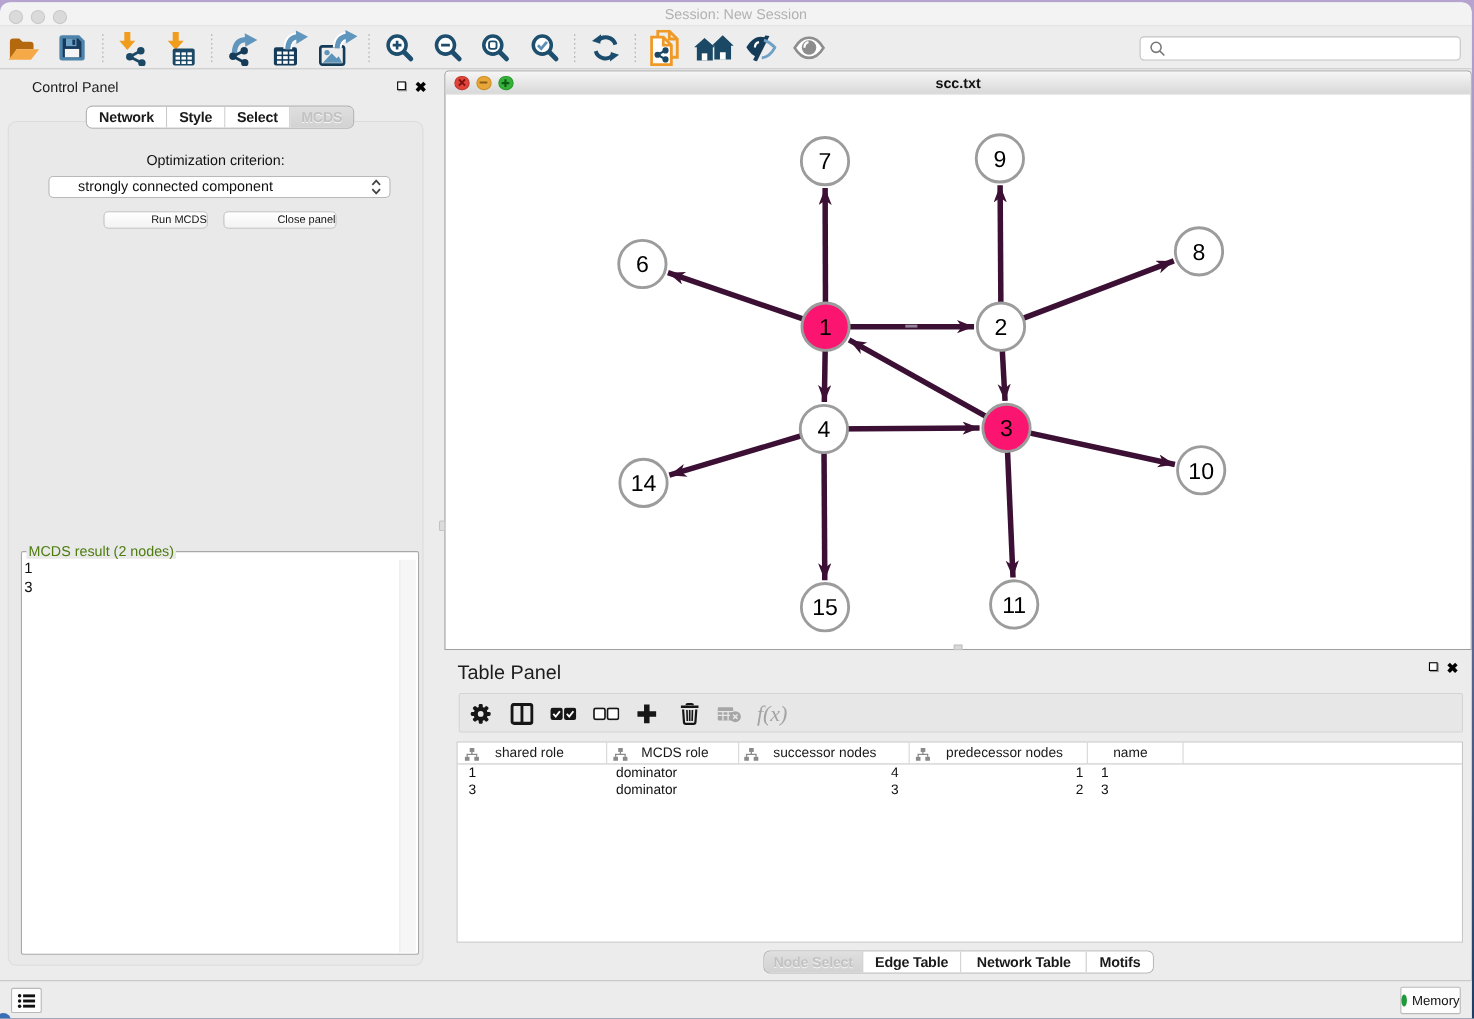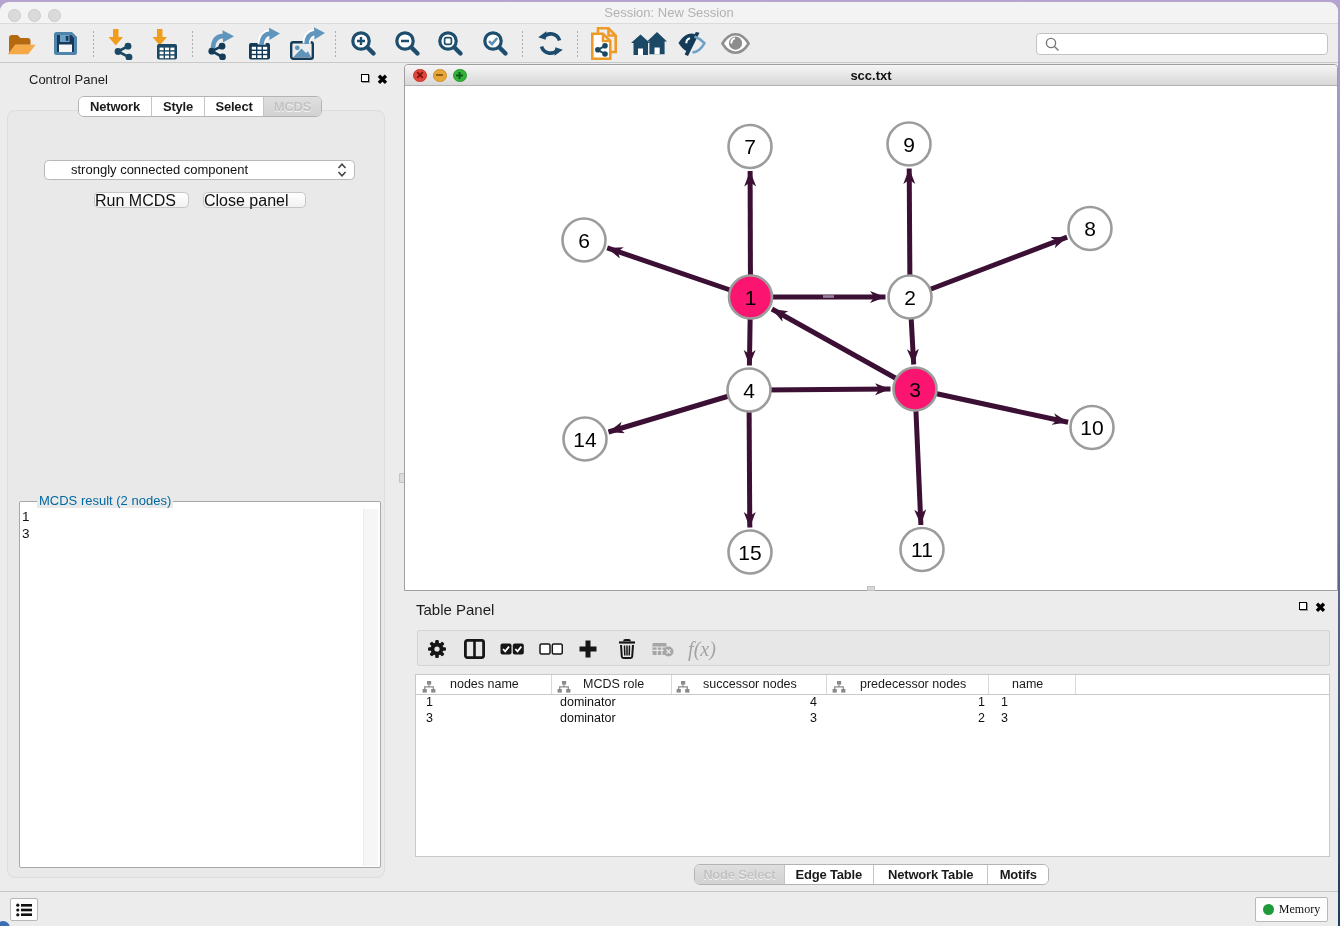--- a/index.html
+++ b/index.html
@@ -25,44 +25,44 @@
 .floatbtn { position:absolute; width:8px; height:8px; border:1.5px solid #000; background:#fff; box-shadow:1px 1px 0 #9a9a9a; }
 .closex { position:absolute; font-size:13px; font-weight:bold; color:#000; }
 #cp-content { position:absolute; left:7px; top:108px; width:378px; height:768px; background:#e9e9e9; border:1px solid #dcdcdc; border-radius:8px; }
 .seg { position:absolute; display:flex; height:21px; border:1px solid #b3b3b3; border-radius:6px; overflow:hidden; background:#fff; font-size:13px; font-weight:bold; letter-spacing:-0.2px; }
 .seg div { display:flex; align-items:center; justify-content:center; border-right:1px solid #c4c4c4; background:#fff; color:#1a1a1a; }
 .seg div:last-child { border-right:none; }
 .seg div.sel { background:linear-gradient(#dfdfdf,#d2d2d2); color:#c2c2c2; text-shadow:0 1px 0 #f5f5f5; }
 
 #optlabel { position:absolute; left:0; top:136px; width:392px; text-align:center; font-size:13px; color:#111; }
 #dropdown { position:absolute; left:44px; top:158px; width:311px; height:20px; background:#fff; border:1px solid #b9b9b9; border-radius:4.5px; font-size:13px; color:#111; line-height:18px; padding-left:26px; }
-.macbtn { position:absolute; height:16px; background:linear-gradient(#ffffff,#f2f2f2); border:1px solid #c6c6c6; border-radius:4.5px; font-size:16px; color:#111; text-align:left; line-height:15px; }
+.macbtn { position:absolute; height:16px; background:linear-gradient(#ffffff,#f2f2f2); border:1px solid #c6c6c6; border-radius:4.5px; font-size:10px; color:#111; text-align:right; line-height:15px; }
 #groupbox { position:absolute; left:19px; top:499px; width:362px; height:367px; border:1px solid #a8a8a8; border-radius:2px; background:#fff; }
-#grouplabel { position:absolute; left:24px; top:491px; font-size:13px; color:#0369a1; background:#e9e9e9; padding:0 2px;margin-left:13px; }
+#grouplabel { position:absolute; left:24px; top:491px; font-size:13px; color:#4d7c0f; background:#e9e9e9; padding:0 2px; }
 #resulttext { position:absolute; left:22px; top:507px; font-size:13.5px; line-height:16.5px; color:#111; }
 #vscroll { position:absolute; right:2px; top:7px; bottom:1px; width:15px; background:#f6f6f6; border-left:1px solid #ededed; }
 
 
 #netframe { position:absolute; left:404px; top:62px; width:934px; height:527px; background:#fff; border:1px solid #9f9f9f; border-radius:4px 4px 0 0; }
 #nettitle { position:absolute; left:0; top:0; width:100%; height:21px; background:linear-gradient(#f6f6f6,#d8d8d8); border-bottom:1px solid #b2b2b2; border-radius:4px 4px 0 0; }
 .mac3 { position:absolute; top:3.5px; width:13.5px; height:13.5px; border-radius:50%; display:flex; align-items:center; justify-content:center; }
 #netname { position:absolute; top:3px; left:0; width:100%; text-align:center; font-size:13px; font-weight:bold; color:#111; }
 
 
-#tp-title { position:absolute; left:416px; top:599px; font-size:15px; color:#1c1c1c; }
+#tp-title { position:absolute; left:416px; top:599px; font-size:18px; color:#1c1c1c; }
 #tp-toolbar { position:absolute; left:417px; top:628px; width:913px; height:36px; background:#e7e7e7; border:1px solid #d4d4d4; border-radius:2px; }
 .tpicon { position:absolute; top:0; height:36px; display:flex; align-items:center; justify-content:center; }
 #table { position:absolute; left:415px; top:672px; width:915px; height:183px; background:#fff; border:1px solid #c8c8c8; }
 .thcell { position:absolute; top:0; height:19px; border-right:1px solid #d8d8d8; display:flex; align-items:center; justify-content:center; font-size:12.5px; color:#1a1a1a; }
 .trow { position:absolute; height:16px; font-size:12.5px; color:#111; line-height:15px; }
 
 
 #statusbar { position:absolute; left:0; top:889px; width:1338px; height:35px; background:#ececec; border-top:1px solid #c6c6c6; }
 #listbtn { position:absolute; left:10px; top:6px; width:28px; height:23px; background:#fdfdfd; border:1px solid #b9b9b9; border-radius:2px; display:flex; align-items:center; justify-content:center; }
-#membtn { position:absolute; right:10px; top:5px; width:73px; height:25px; background:#fdfdfd; border:1px solid #b9b9b9; border-radius:2px; font-size:12px; color:#111; display:flex; align-items:center; justify-content:center; gap:5px;font-family:Liberation Serif, serif; }
+#membtn { position:absolute; right:10px; top:5px; width:55px; height:25px; background:#fdfdfd; border:1px solid #b9b9b9; border-radius:2px; font-size:12px; color:#111; display:flex; align-items:center; justify-content:center; gap:5px; }
 </style>
 </head>
 <body>
 <div id="app">
 <div id="win">
   <div id="titlebar">
     <div class="tl" style="left:8px;"></div>
     <div class="tl" style="left:28px;"></div>
     <div class="tl" style="left:48px;"></div>
     <div id="wtitle">Session: New Session</div>
@@ -269,20 +269,21 @@
   <div id="cp-title">Control Panel</div>
   <div class="floatbtn" style="left:361px; top:72px;"></div>
   <div class="closex" style="left:377px; top:70px;">✖</div>
   <div id="cp-content"></div>
   <div class="seg" style="left:78px; top:94px; width:244px;">
     <div style="width:73px;">Network</div>
     <div style="width:53px;">Style</div>
     <div style="width:59px;">Select</div>
     <div class="sel" style="width:57px;">MCDS</div>
   </div>
+  <div id="optlabel">Optimization criterion:</div>
   <div id="dropdown">strongly connected component
     <svg width="10" height="14" viewBox="0 0 10 14" style="position:absolute; right:7px; top:2px;">
       <path d="M1.5 5 L5 1.2 L8.5 5" fill="none" stroke="#444" stroke-width="1.6"></path>
       <path d="M1.5 9 L5 12.8 L8.5 9" fill="none" stroke="#444" stroke-width="1.6"></path>
     </svg>
   </div>
   <div class="macbtn" style="left:94px; top:190px; width:95px;">Run MCDS</div>
   <div class="macbtn" style="left:203px; top:190px; width:103px;">Close panel</div>
   <div id="groupbox">
         <div id="vscroll"></div>
@@ -466,21 +467,21 @@
             <path d="M7 3.6 L7 5.8 M2.7 8 L2.7 5.8 L11.3 5.8 L11.3 8" stroke="#8a8a8a" fill="none" stroke-width="1.2"></path>
           </svg></span>
     <span class="abs" style="left:416px; top:4px;"><svg width="14" height="12" viewBox="0 0 14 12">
             <g fill="#8a8a8a">
               <rect x="5" y="0" width="4.2" height="3.6"></rect>
               <rect x="0.6" y="8" width="4.2" height="3.6"></rect>
               <rect x="9.2" y="8" width="4.2" height="3.6"></rect>
             </g>
             <path d="M7 3.6 L7 5.8 M2.7 8 L2.7 5.8 L11.3 5.8 L11.3 8" stroke="#8a8a8a" fill="none" stroke-width="1.2"></path>
           </svg></span>
-    <span class="abs" style="left:34px; top:2px; font-size:12.5px; color:#1a1a1a;">nodes name</span>
+    <span class="abs" style="left:34px; top:2px; font-size:12.5px; color:#1a1a1a;">shared role</span>
     <span class="abs" style="left:167px; top:2px; font-size:12.5px; color:#1a1a1a;">MCDS role</span>
     <span class="abs" style="left:287px; top:2px; font-size:12.5px; color:#1a1a1a;">successor nodes</span>
     <span class="abs" style="left:444px; top:2px; font-size:12.5px; color:#1a1a1a;">predecessor nodes</span>
     <span class="abs" style="left:596px; top:2px; font-size:12.5px; color:#1a1a1a;">name</span>
 
     <span class="trow" style="left:10px; top:20px;">1</span>
     <span class="trow" style="left:144px; top:20px;">dominator</span>
     <span class="trow" style="left:256px; top:20px; width:145px; text-align:right;">4</span>
     <span class="trow" style="left:411px; top:20px; width:158px; text-align:right;">1</span>
     <span class="trow" style="left:585px; top:20px;">1</span>

